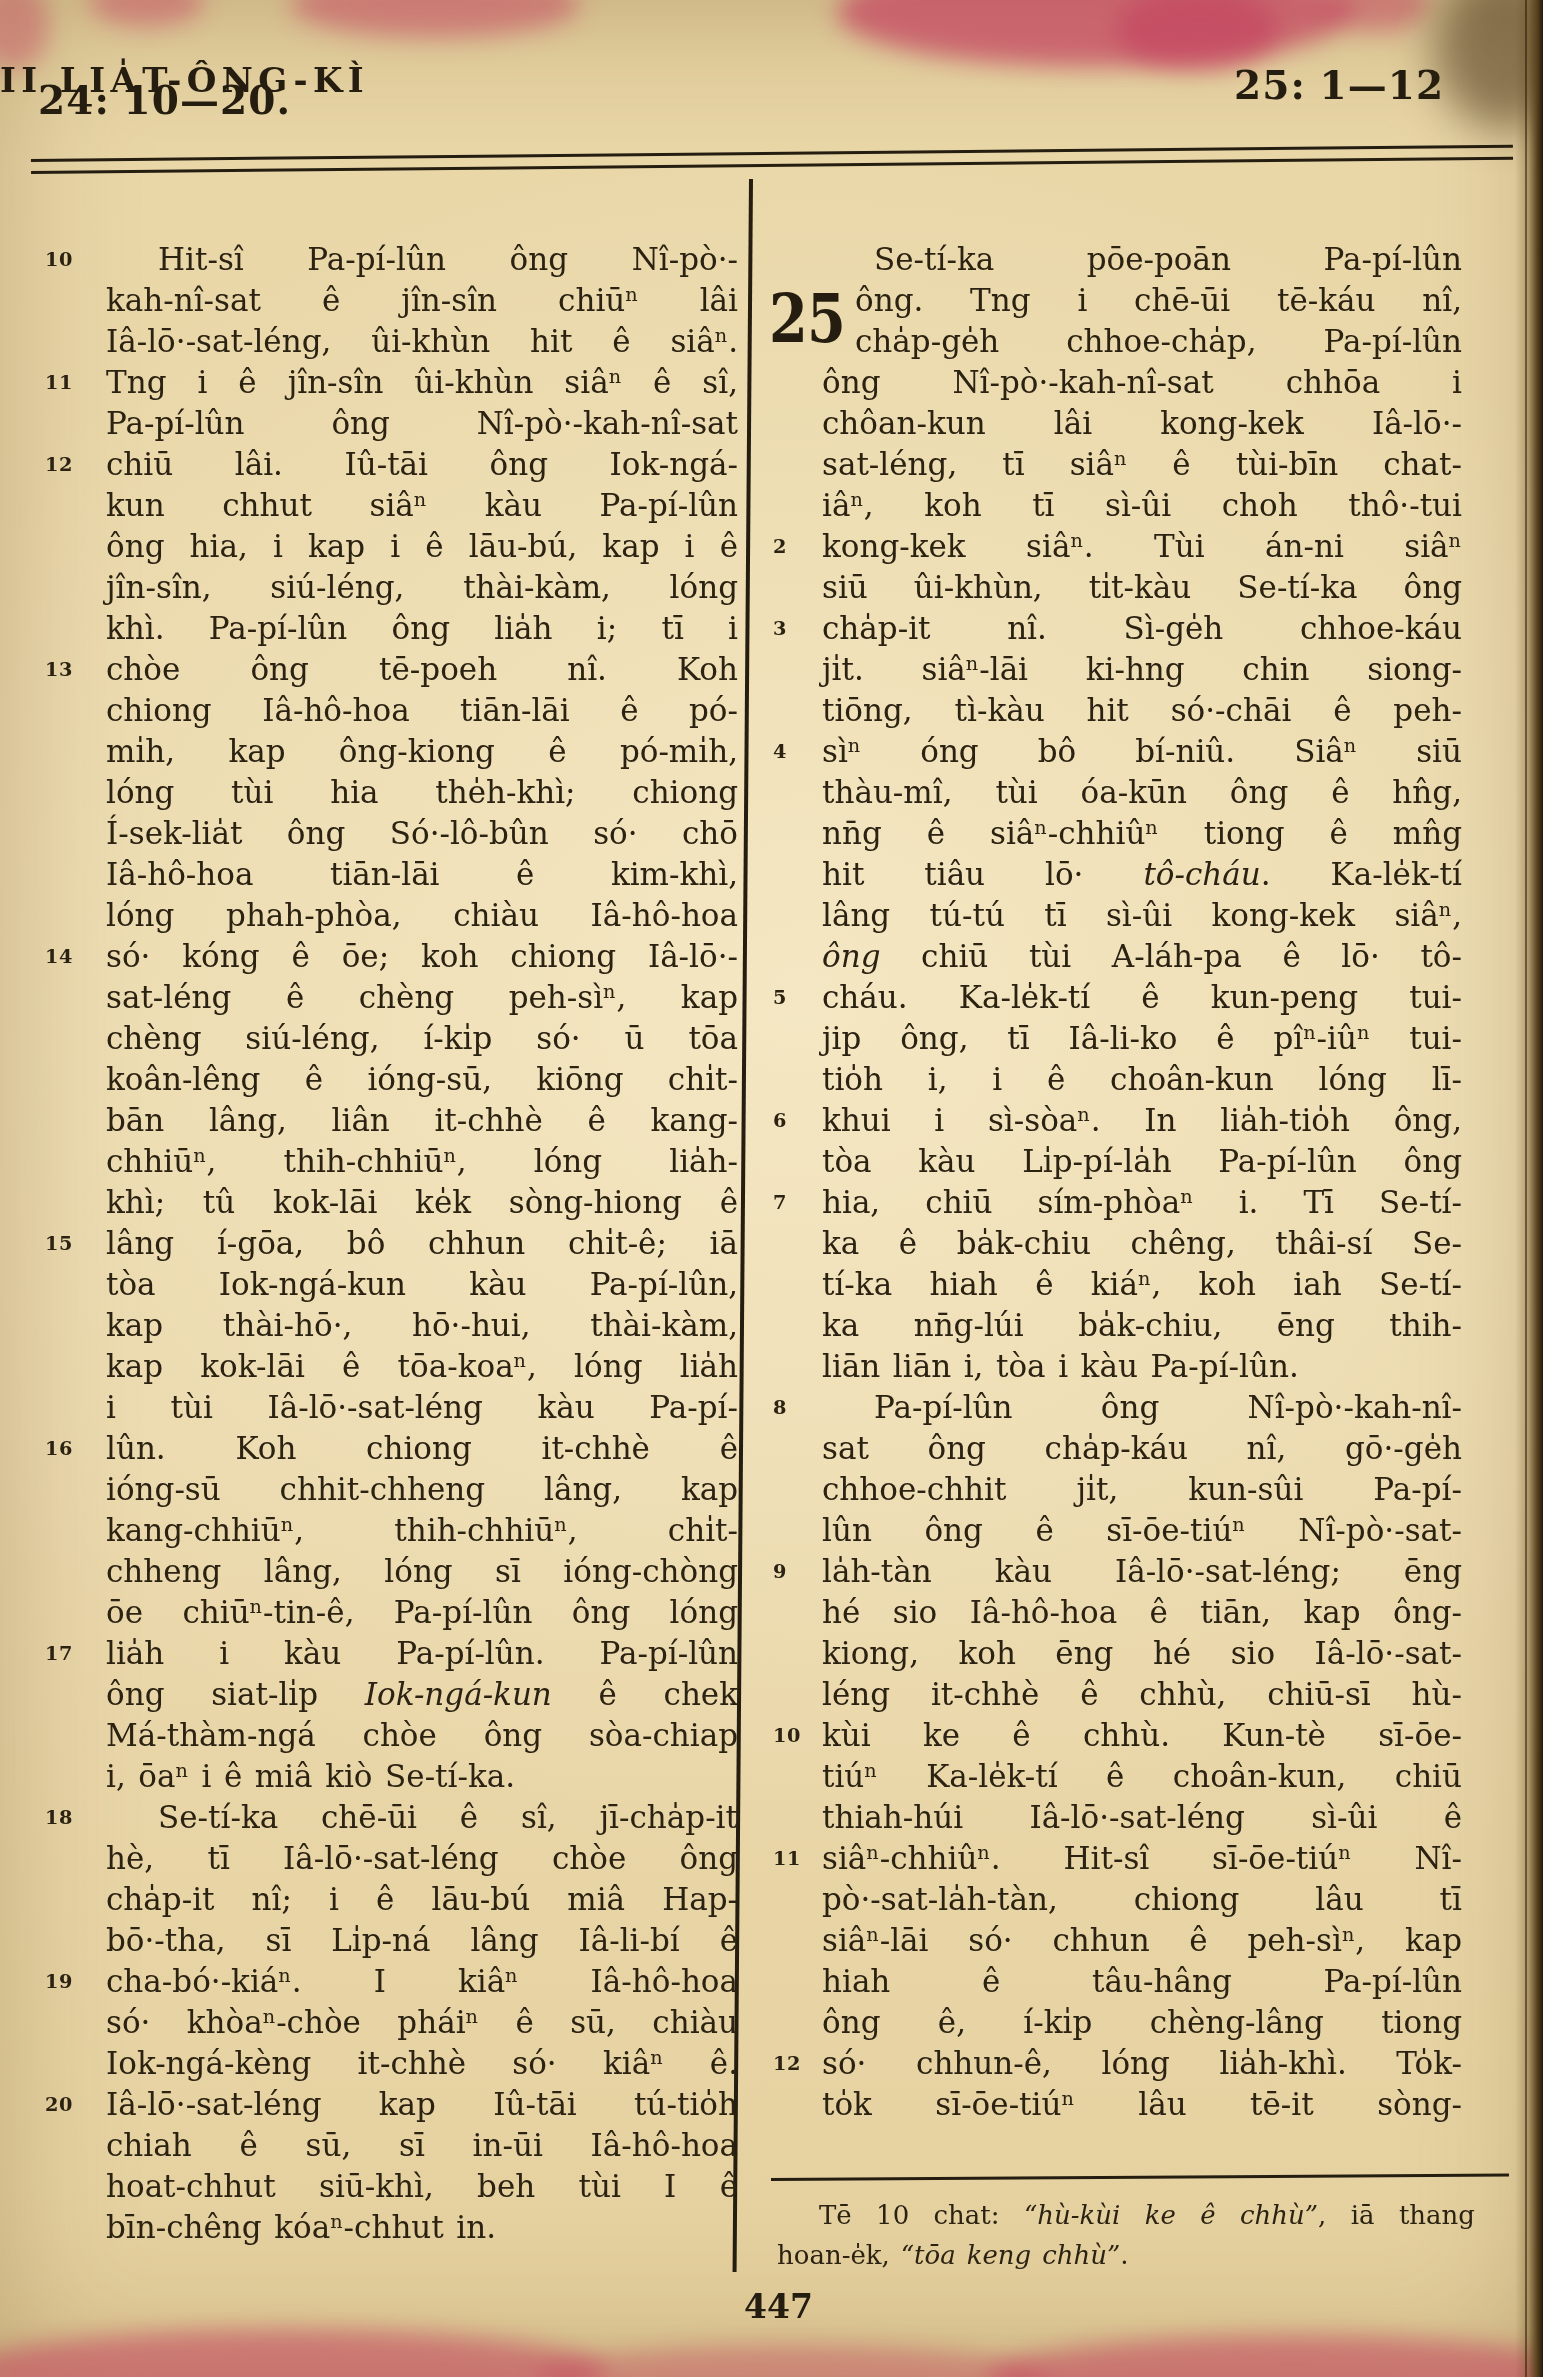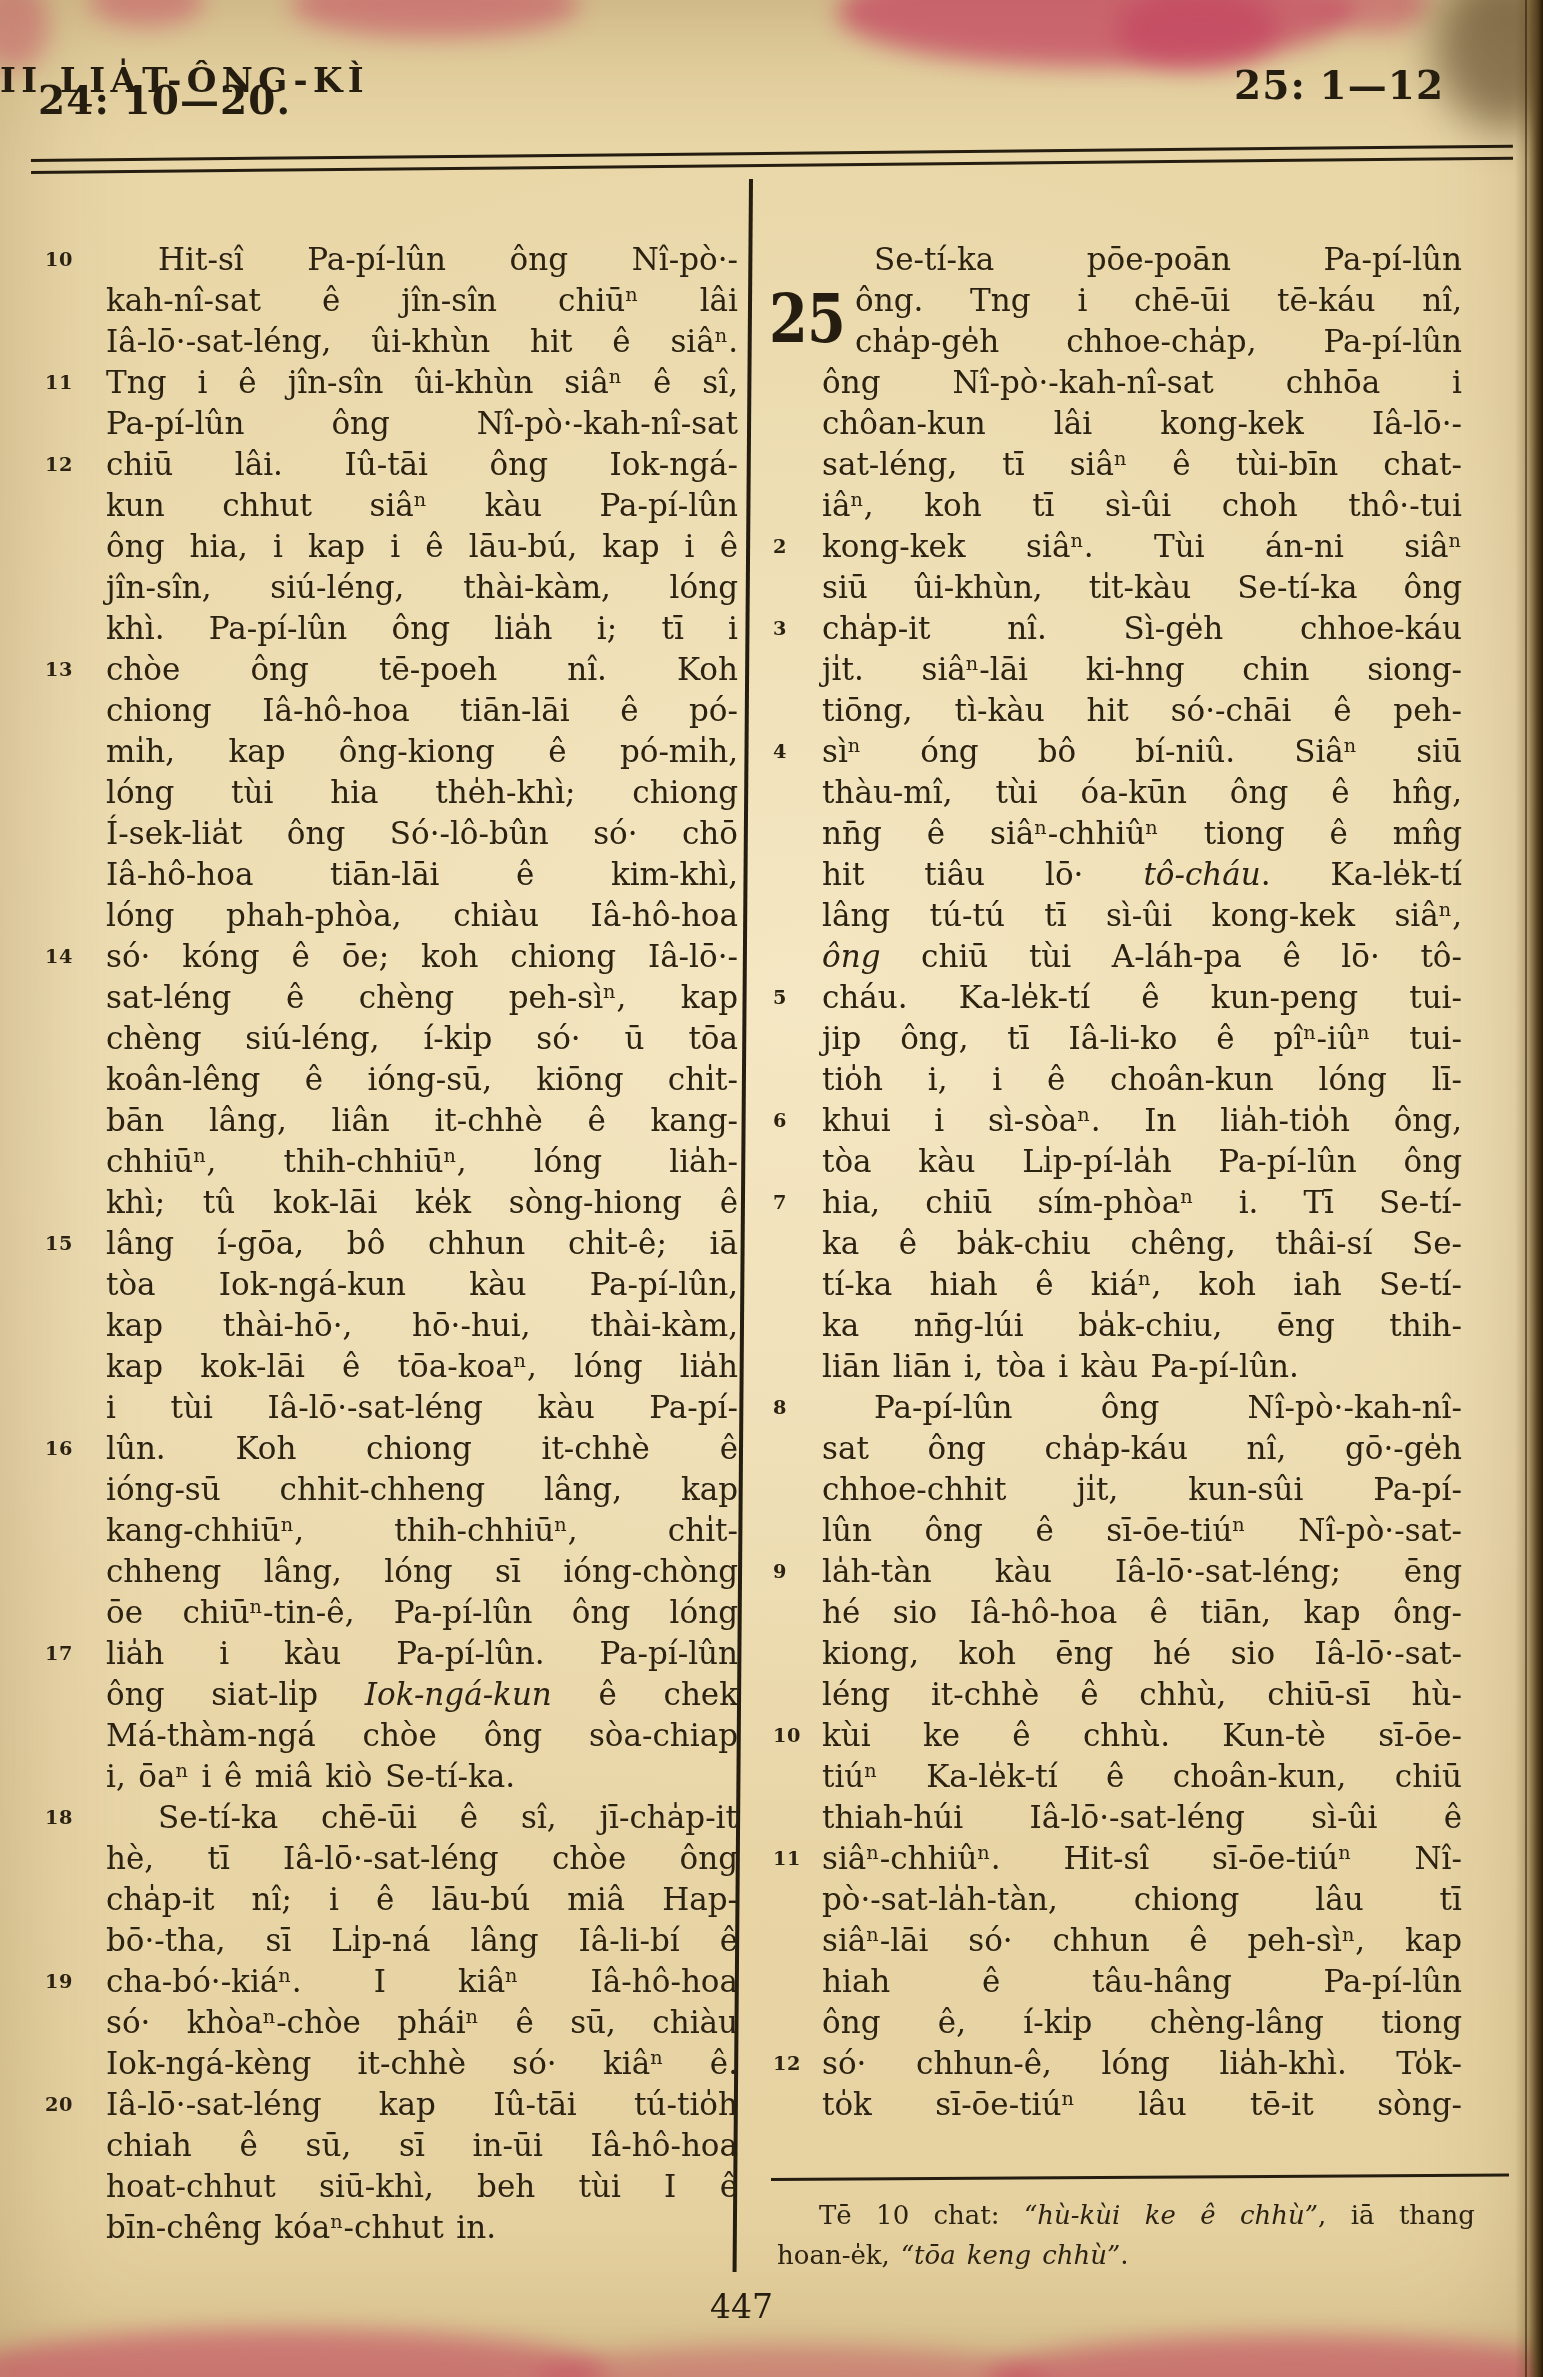--- a/index.html
+++ b/index.html
@@ -49,22 +49,22 @@
            font-weight:600;transform:scaleX(.82);transform-origin:left top;
            letter-spacing:-1.1px;color:#241d10;}
 
   
   #footnote-rule{position:absolute;left:771px;top:2178px;width:738px;height:3.2px;
                  background:#241d10;transform:rotate(-0.35deg);transform-origin:left center;}
   #footnote{position:absolute;left:777px;top:2195px;width:698px;}
   #footnote .line{height:40px;line-height:40px;font-size:26px;}
   #footnote .line.ind{padding-left:42px;}
 
-  #page-number{position:absolute;left:710px;top:2287px;width:107px;
-               font-size:33px;font-weight:400;color:#241d10;}
+  #page-number{position:absolute;left:725px;top:2287px;width:107px;text-align:center;
+               font-size:33px;font-weight:700;color:#241d10;}
 
   
   .stain{position:absolute;border-radius:50%;filter:blur(11.8px);background:#c4405f;pointer-events:none;}
   .s1{left:89px;top:-24px;width:115px;height:51px;opacity:.45;}
   .s2{left:290px;top:-29.5px;width:290px;height:67px;opacity:.5;}
   .s3{left:837px;top:-43px;width:515px;height:110px;opacity:.7;}
   .s3b{left:1116px;top:-10.7px;width:161px;height:81px;opacity:.6;}
   .s4{left:1326px;top:-27px;width:102px;height:59px;opacity:.5;}
   .s5{left:-21.5px;top:-21.5px;width:70px;height:91px;opacity:.4;}
   .b1{left:-38px;top:2329px;width:644px;height:86px;opacity:.55;}

